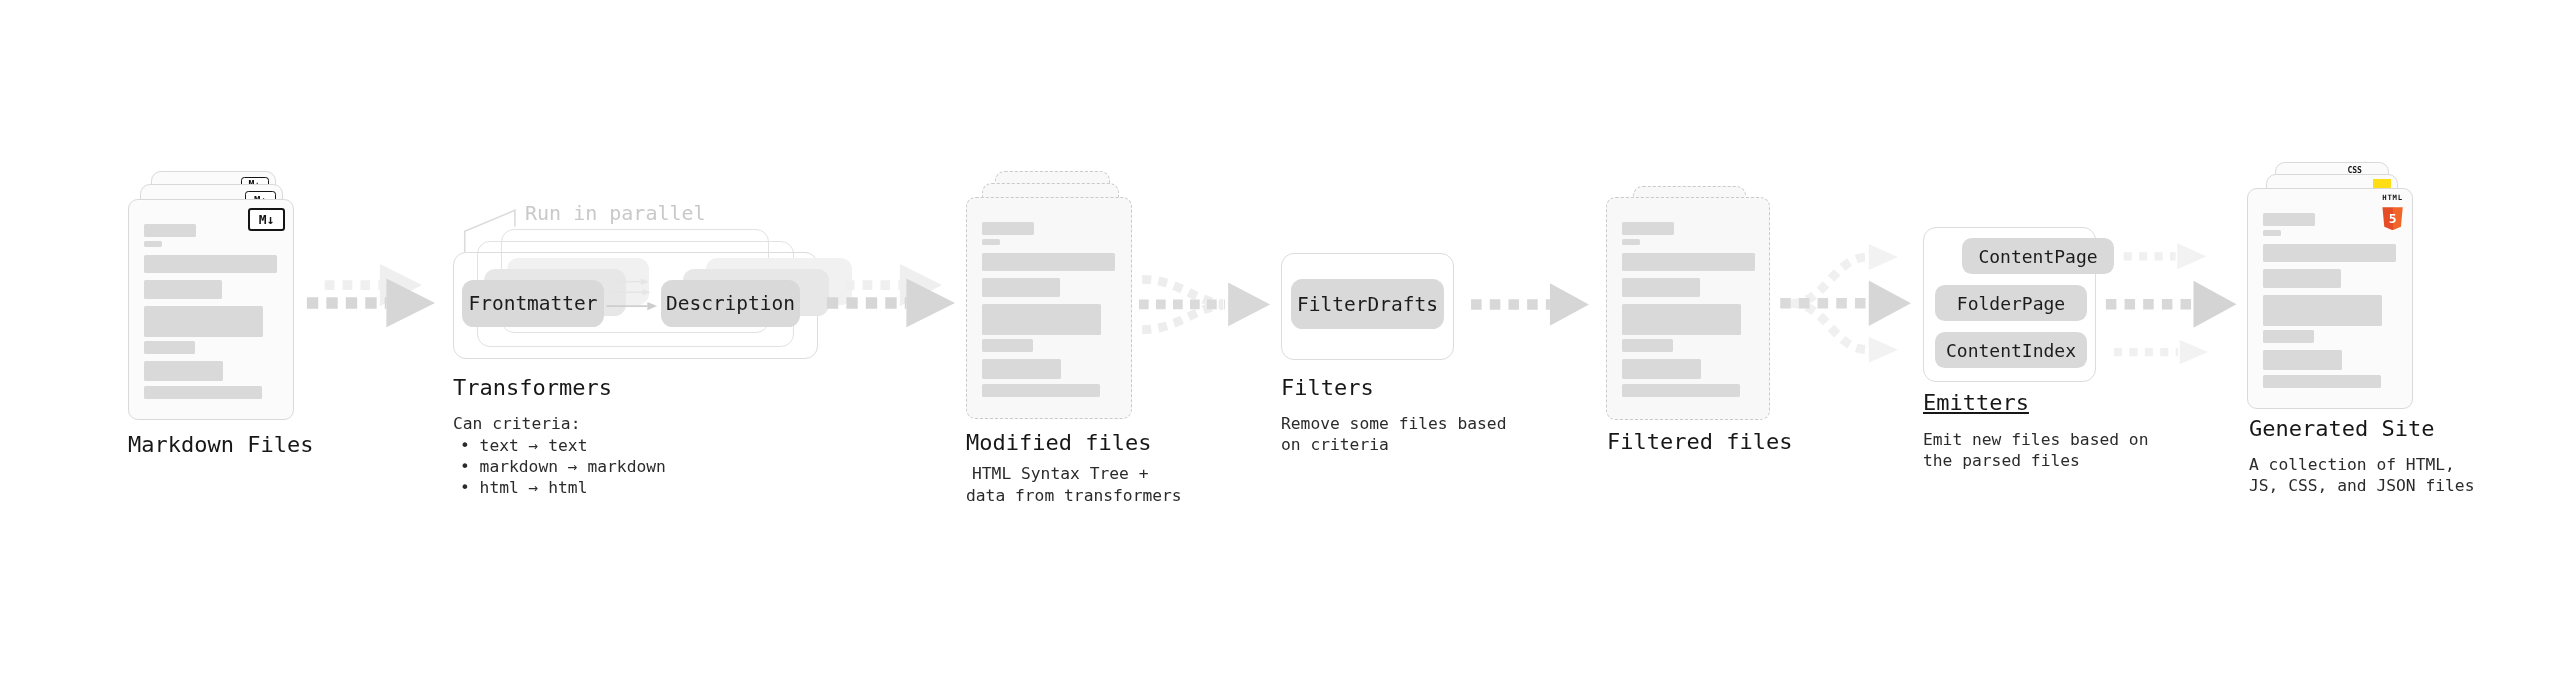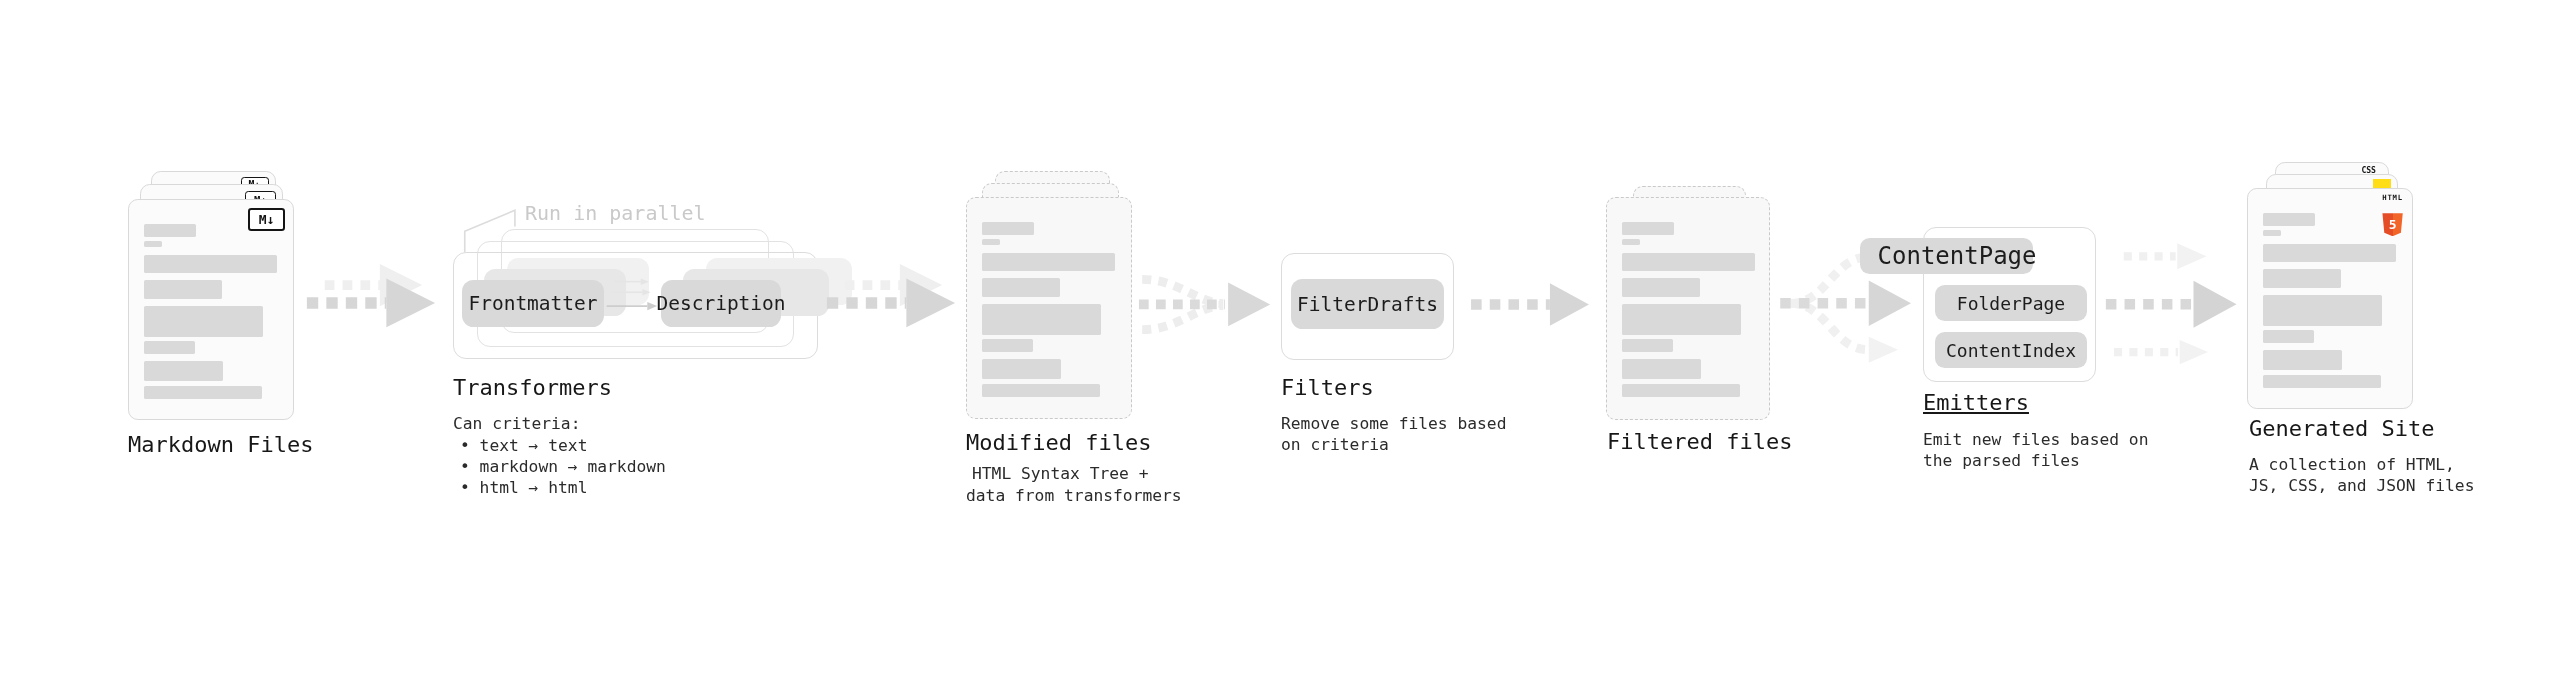--- a/index.html
+++ b/index.html
@@ -31,21 +31,21 @@
   .stage-desc{position:absolute;font-size:16.3px;color:#2b2b2b;white-space:nowrap;}
   .annotation{position:absolute;font-size:20px;color:#c9c9c9;white-space:nowrap;}
 
   svg{position:absolute;overflow:visible;}
 
   
   .css-badge{position:absolute;font-size:8.1px;font-weight:bold;color:#141414;line-height:1;
              border-bottom:3.3px solid #2d63f0;padding-bottom:0.8px;letter-spacing:0px;}
   .js-badge{position:absolute;background:#ffdd17;}
   .html5-badge{position:absolute;display:flex;flex-direction:column;align-items:center;}
-  .html5-label{font-size:7.3px;font-weight:bold;color:#141414;letter-spacing:0.8px;line-height:1;margin-bottom:12px;}
+  .html5-label{font-size:7.3px;font-weight:bold;color:#141414;letter-spacing:0.8px;line-height:1;margin-bottom:6px;}
   .html5-shield{width:20.3px;height:23px;background:linear-gradient(90deg,#e44d26 50%,#f16529 50%);
                 clip-path:polygon(0 0,100% 0,91% 85%,50% 100%,9% 85%);
                 display:flex;align-items:center;justify-content:center;color:#ffffff;font-weight:bold;font-size:13px;line-height:1;}
 </style>
 </head>
 <body>
 
 <div class="canvas">
 
   <div>
@@ -96,21 +96,21 @@
       <line x1="12" y1="8" x2="44" y2="8" stroke="#e5e5e5" stroke-width="2"></line>
         <polygon points="44,4 54,8 44,12" fill="#e5e5e5"></polygon>
       <line x1="8" y1="21" x2="46" y2="21" stroke="#e5e5e5" stroke-width="2"></line>
         <polygon points="46,17 56,21 46,25" fill="#e5e5e5"></polygon>
       <line x1="2" y1="38" x2="52" y2="38" stroke="#cdcdcd" stroke-width="2"></line>
         <polygon points="52,33 64,38 52,43" fill="#cdcdcd"></polygon>
     </svg>
 
     <div class="pill ghost2" style="left:706px;top:258px;width:146px;height:47px;"></div>
     <div class="pill ghost1" style="left:683px;top:269px;width:146px;height:47px;"></div>
-    <div class="pill" style="left:661px;top:280px;width:120px;height:47px;font-size:19.5px;">Description</div>
+    <div class="pill" style="left:661px;top:280px;width:139px;height:47px;font-size:19.5px;">Description</div>
 
     <div class="stage-title" style="left:453px;top:375px;">Transformers</div>
     <div class="stage-desc" style="left:453px;top:414px;">Can criteria:</div>
     <div class="stage-desc" style="left:460px;top:436px;">• text → text</div>
     <div class="stage-desc" style="left:460px;top:457px;">• markdown → markdown</div>
     <div class="stage-desc" style="left:460px;top:478px;">• html → html</div>
   </div>
 
   <svg style="left:822px;top:264px;" width="142" height="69" viewBox="0 0 175 85">
     <line x1="28" y1="26" x2="96" y2="26" stroke="#efefef" stroke-width="12" stroke-dasharray="12 10"></line>
@@ -180,40 +180,40 @@
     <path d="M 18,78 C 62,78 70,22 112,21" fill="none" stroke="#f0f0f0" stroke-width="11" stroke-dasharray="11 9"></path>
     <polygon points="114,5 150,21 114,37" fill="#f2f2f2"></polygon>
     <path d="M 18,78 C 62,78 70,134 112,135" fill="none" stroke="#f0f0f0" stroke-width="11" stroke-dasharray="11 9"></path>
     <polygon points="114,119 150,135 114,151" fill="#f2f2f2"></polygon>
     <line x1="5" y1="78" x2="112" y2="78" stroke="#dadada" stroke-width="13" stroke-dasharray="13 10"></line>
     <polygon points="114,50 166,78 114,106" fill="#d6d6d6"></polygon>
   </svg>
 
   <div>
     <div class="outline-box front" style="left:1923px;top:227px;width:173px;height:155px;"></div>
-    <div class="pill" style="left:1860px;top:238px;width:152px;height:36px;font-size:24px;border-radius:9.8px;padding-left:21px;">ContentPage</div>
+    <div class="pill" style="left:1962px;top:238px;width:152px;height:36px;font-size:18px;border-radius:9.8px;">ContentPage</div>
     <div class="pill" style="left:1935px;top:285px;width:152px;height:36px;font-size:18px;border-radius:9.8px;">FolderPage</div>
     <div class="pill" style="left:1935px;top:332px;width:152px;height:36px;font-size:18px;border-radius:9.8px;">ContentIndex</div>
     <div class="stage-title" style="left:1923px;top:390px;text-decoration:underline;">Emitters</div>
     <div class="stage-desc" style="left:1923px;top:430px;">Emit new files based on</div>
     <div class="stage-desc" style="left:1923px;top:451px;">the parsed files</div>
   </div>
 
   <svg style="left:2101px;top:236px;" width="142" height="134" viewBox="0 0 175 165">
     <line x1="28" y1="25" x2="92" y2="25" stroke="#f0f0f0" stroke-width="10" stroke-dasharray="10 9"></line>
     <polygon points="94,9 130,25 94,41" fill="#f2f2f2"></polygon>
     <line x1="6" y1="84" x2="112" y2="84" stroke="#d8d8d8" stroke-width="13" stroke-dasharray="13 10"></line>
     <polygon points="114,55 167,84 114,113" fill="#d4d4d4"></polygon>
     <line x1="16" y1="143" x2="95" y2="143" stroke="#f0f0f0" stroke-width="10" stroke-dasharray="10 9"></line>
     <polygon points="97,128 132,143 97,158" fill="#f2f2f2"></polygon>
   </svg>
 
   <div>
     <div class="doc" style="left:2275px;top:162px;width:114px;height:221px;">
-      <div class="css-badge" style="right:12px;top:3.3px;">CSS</div>
+      <div class="css-badge" style="right:26px;top:3.3px;">CSS</div>
     </div>
     <div class="doc" style="left:2266px;top:174px;width:132px;height:221px;">
       <div class="js-badge" style="right:5.7px;top:4.1px;width:18px;height:10.6px;"></div>
     </div>
     <div class="doc" style="left:2247px;top:188px;width:166px;height:221px;">
       <div class="html5-badge" style="right:9px;top:4.9px;">
         <div class="html5-label">HTML</div>
         <div class="html5-shield">5</div>
       </div>
       <div>

